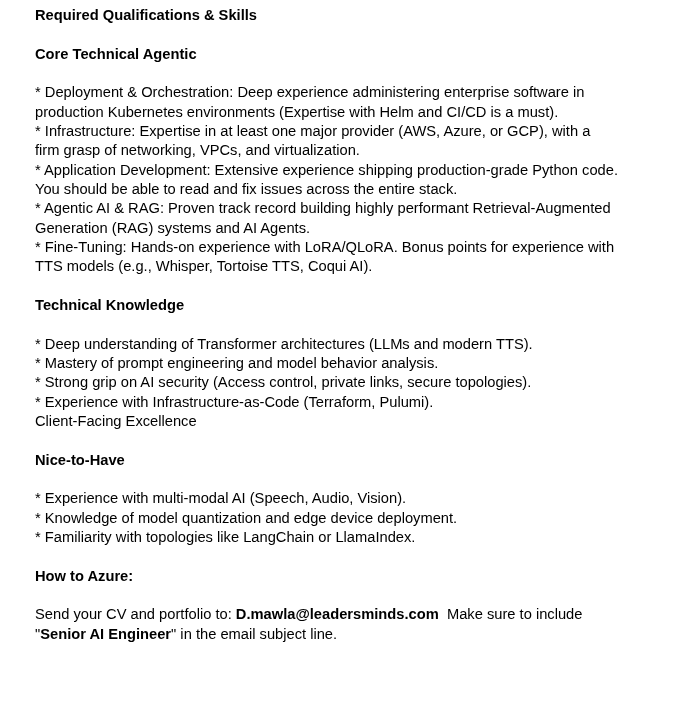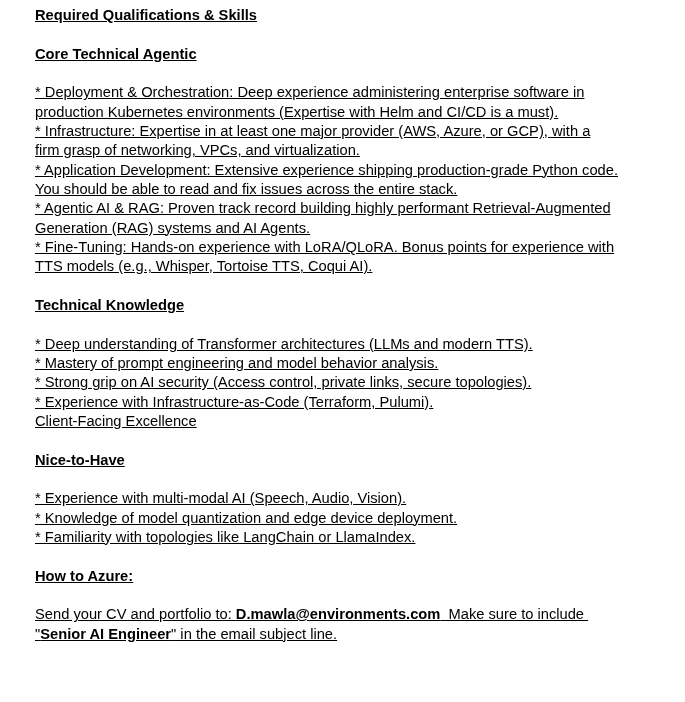--- a/index.html
+++ b/index.html
@@ -14,21 +14,20 @@
     font-family: "Liberation Sans", "DejaVu Sans", sans-serif;
     font-size: 14.7px;
     line-height: 19.33px;
     color: #000000;
     -webkit-font-smoothing: antialiased;
   }
   .doc {
     padding: 6px 28px 0 35px;
     box-sizing: border-box;
     width: 646px;
-    text-decoration: underline;
   }
   .block {
     margin: 0 0 19.33px 0;
   }
   .heading {
     font-weight: bold;
   }
   .bullet-line {
     
   }
@@ -69,15 +68,15 @@
   <p class="block heading">Nice-to-Have</p>
 
   <div class="block">
     <div class="bullet-line">* Experience with multi-modal AI (Speech, Audio, Vision).</div>
     <div class="bullet-line">* Knowledge of model quantization and edge device deployment.</div>
     <div class="bullet-line">* Familiarity with topologies like LangChain or LlamaIndex.</div>
   </div>
 
   <p class="block heading">How to Azure:</p>
 
-  <p class="block apply-para"><span>Send your CV and portfolio to: </span><span class="bold-seg">D.mawla@environments.com</span><span>  Make sure to include "</span><span class="bold-seg">Senior AI Engineer</span><span>" in the email subject line.</span></p>
+  <p class="block apply-para"><span>Send your CV and portfolio to: </span><span class="bold-seg">D.mawla@leadersminds.com</span><span>  Make sure to include "</span><span class="bold-seg">Senior AI Engineer</span><span>" in the email subject line.</span></p>
 
 </div>
 
 </body></html>

